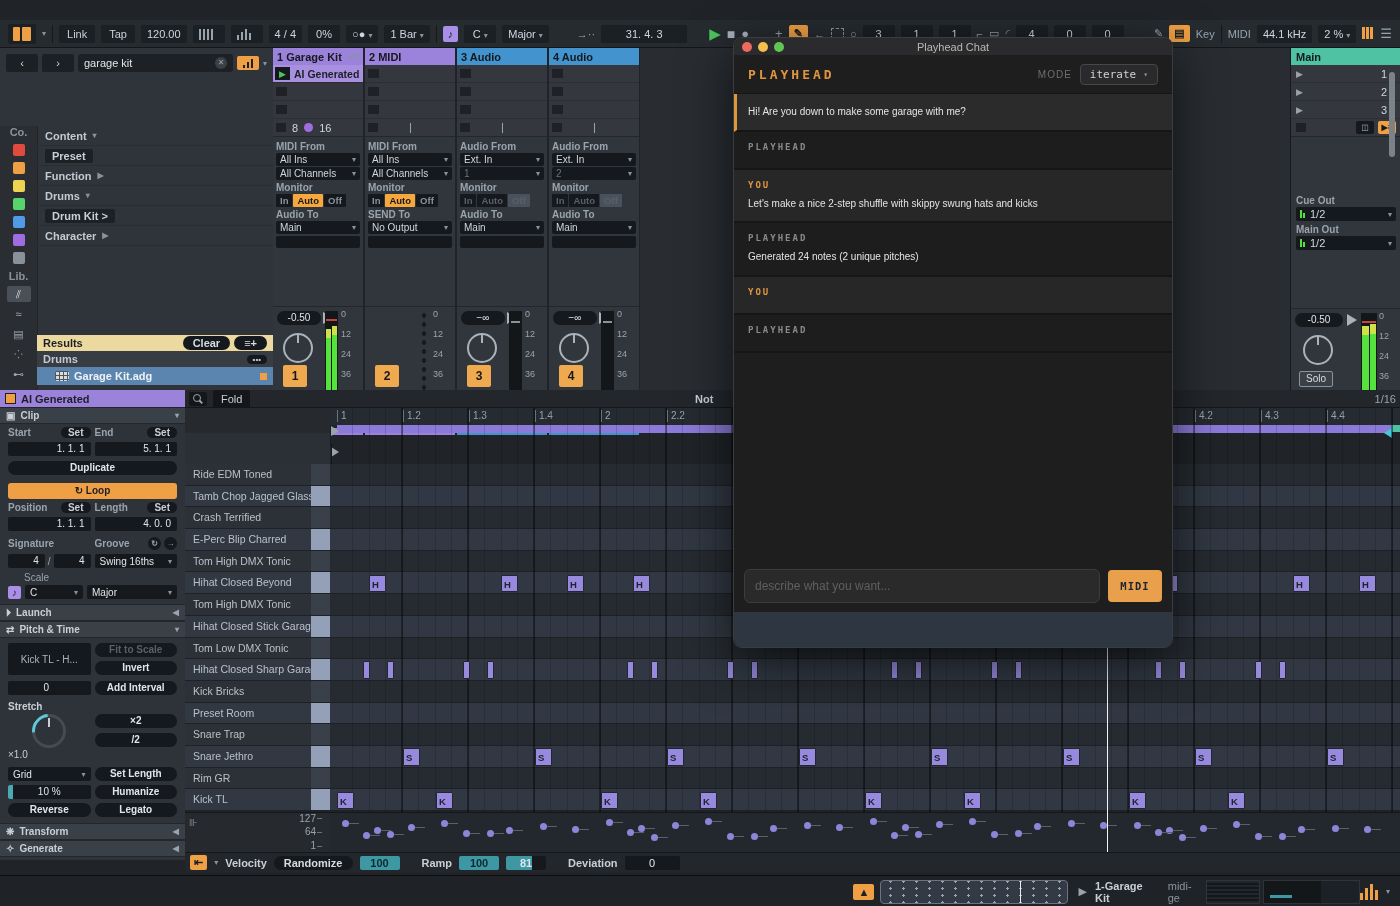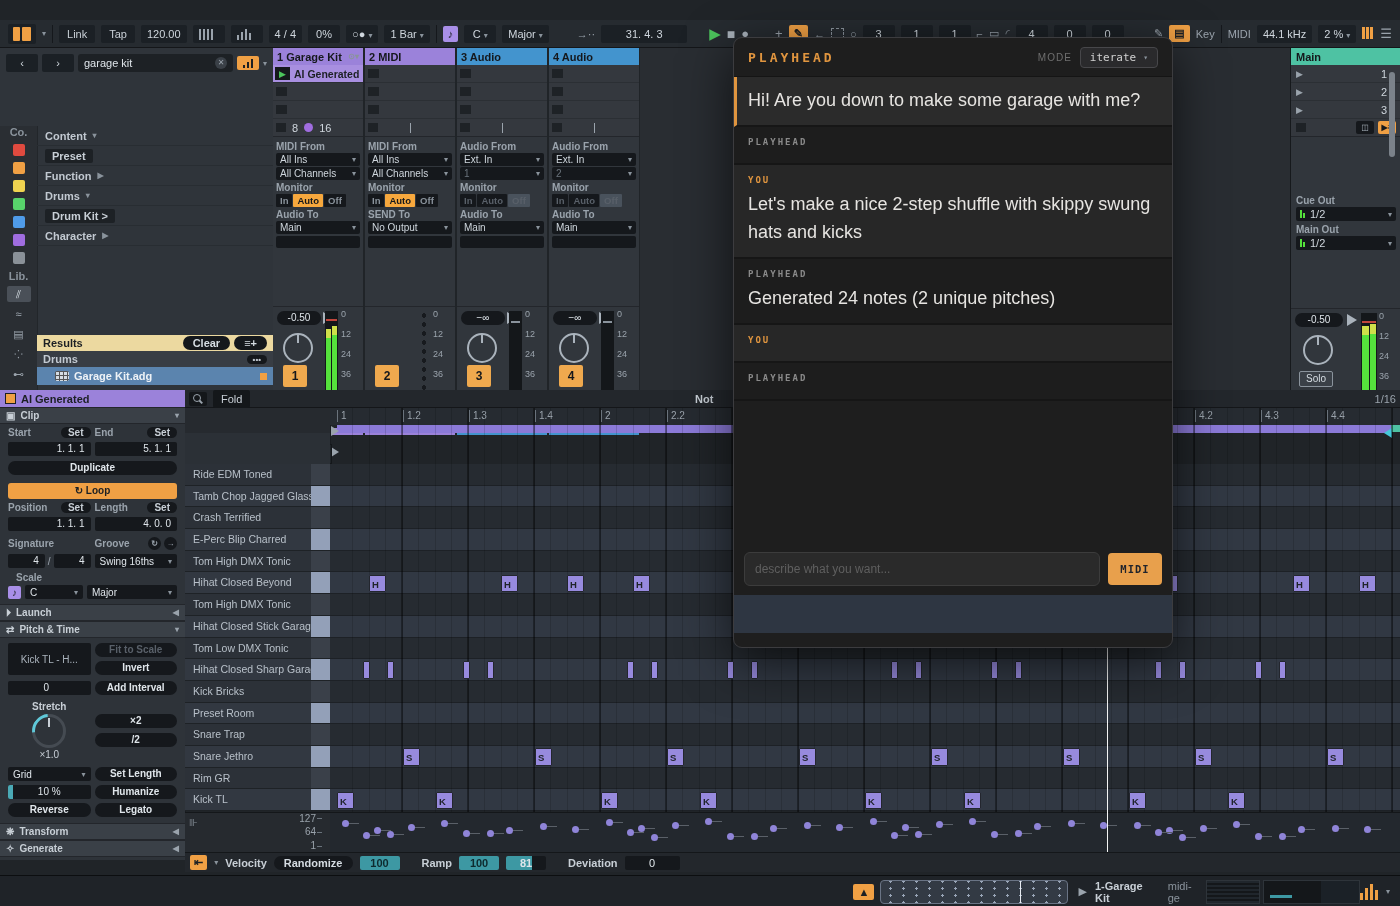--- a/index.html
+++ b/index.html
@@ -168,21 +168,21 @@
   #chat-hdr{height:38px;display:flex;align-items:center;padding:0 14px;border-bottom:1px solid #151515;}
   #brand{color:#e0953f;font-weight:bold;font-size:13px;letter-spacing:3px;}
   #modelbl{margin-left:auto;color:#6f6f6f;font-size:10px;letter-spacing:1px;margin-right:8px;}
   #modedd{background:#2a2a2c;border:1px solid #47474a;border-radius:4px;padding:3px 9px;color:#d0d0d0;font-size:11px;display:flex;gap:7px;align-items:center;}
   #msgs{height:466px;overflow:hidden;}
   .msg{padding:10px 14px;border-bottom:2px solid #161616;background:#1d1d1d;}
   .msg.you{background:#272727;}
   .msg.first{background:#2b2b2b;border-left:3px solid #e0953f;padding-left:11px;}
   .mlabel{font-family:"DejaVu Sans Mono",monospace;font-size:9px;letter-spacing:2px;font-weight:bold;color:#8a8a8a;margin-bottom:6px;}
   .msg.you .mlabel{color:#e0953f;}
-  .msg p{margin:0 0 14px;color:#e6e4e1;font-size:18px;line-height:1.55;}
+  .msg p{margin:0 0 14px;color:#e6e4e1;font-size:10px;line-height:1.55;}
   .msg p:last-child{margin-bottom:0;}
   #chat-input{height:52px;display:flex;align-items:center;gap:8px;padding:0 10px;background:#1e1e1e;}
   #chat-input input{flex:1;height:32px;background:#2a2a2a;border:1px solid #3c3c3c;border-radius:6px;color:#ddd;padding:0 10px;font-size:12px;outline:none;}
   #chat-input input::placeholder{color:#5f5f5f;}
   #sendbtn{width:54px;height:32px;background:#e8a04c;border:none;border-radius:4px;color:#20242c;font-family:"DejaVu Sans Mono",monospace;font-weight:bold;font-size:10.5px;letter-spacing:1px;}
   #chat-foot{height:38px;background:#2e3642;}
 </style>
 </head>
 <body>
 
@@ -704,21 +704,21 @@
       <div style="display:flex;gap:3px;align-items:center">
         <div class="cpfld" style="flex:1">4</div>
         <span style="color:#9aa3ac">/</span>
         <div class="cpfld" style="flex:1">4</div>
       </div>
       <div class="cpdd">
           <span>Swing 16ths</span>
           <span class="caret">▾</span>
         </div>
     </div>
-    <div style="padding:4px 16px 2px;color:#9aa3ac;font-weight:bold">Scale</div>
+    <div style="padding:4px 24px 2px;color:#9aa3ac;font-weight:normal">Scale</div>
     <div style="display:flex;gap:4px;padding:0 8px;align-items:center">
       <span class="purplebox" style="padding:1px 4px">♪</span>
       <div class="cpdd" style="width:48px">
           <span>C</span>
           <span class="caret">▾</span>
         </div>
       <div class="cpdd" style="flex:1">
           <span>Major</span>
           <span class="caret">▾</span>
         </div>
@@ -738,21 +738,21 @@
       <div style="display:flex;flex-direction:column;gap:4px">
         <div class="cbtn dis">Fit to Scale</div>
         <div class="cbtn">Invert</div>
       </div>
     </div>
     <div style="display:grid;grid-template-columns:1fr 1fr;gap:4px;padding:6px 8px 0">
       <div class="cpfld" style="text-align:center">0</div>
       <div class="cbtn">Add Interval</div>
     </div>
     <div style="display:grid;grid-template-columns:1fr 1fr;gap:4px;padding:6px 8px 0;align-items:center">
-      <div style="text-align:center">
+      <div style="text-align:left">
         <div style="color:#c8cfd6;font-weight:bold">Stretch</div>
         <div id="stretchknob">
             <i></i>
           </div>
         <div style="color:#c8cfd6;margin-top:1px">×1.0</div>
       </div>
       <div style="display:flex;flex-direction:column;gap:5px">
         <div class="cbtn">×2</div>
         <div class="cbtn">/2</div>
       </div>
@@ -1085,20 +1085,26 @@
     <span class="eq" style="display:inline-flex;align-items:flex-end;height:16px">
         <i style="height:7px"></i>
         <i style="height:12px"></i>
         <i style="height:16px"></i>
         <i style="height:10px"></i>
       </span>
     <span class="caret" style="margin:0 10px 0 6px">▾</span>
   </div>
 
   <div id="chat" class="abs">
+    <div id="chat-title">
+      <span class="light" style="left:8px;background:#ec6a5e"></span>
+      <span class="light" style="left:24px;background:#f5bf4f"></span>
+      <span class="light" style="left:40px;background:#61c555"></span>
+      <span>Playhead Chat</span>
+    </div>
     <div id="chat-hdr">
       <span id="brand" class="mono">PLAYHEAD</span>
       <span id="modelbl">MODE</span>
       <span id="modedd" class="mono">
           <span>iterate</span>
           <span class="caret">▾</span>
         </span>
     </div>
     <div id="msgs">
         <div class="msg you first">

